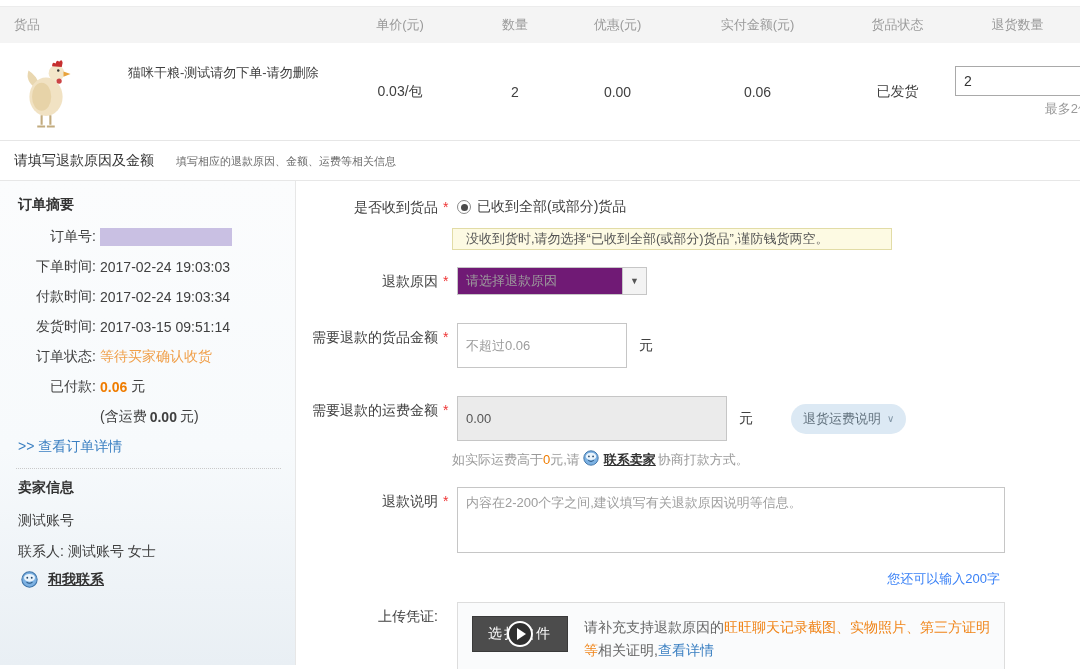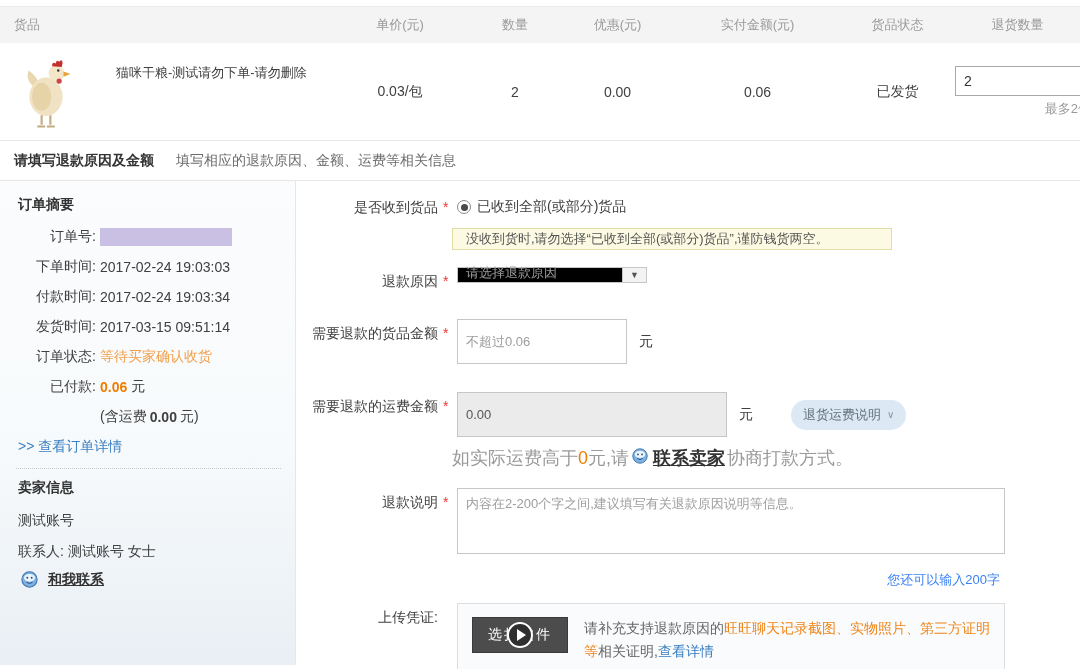--- a/index.html
+++ b/index.html
@@ -9,32 +9,32 @@
 
   
   .goods-head { margin-top:6px; background:#f4f4f4; border-top:1px solid #ececec;
     display:grid; grid-template-columns:330px 140px 90px 115px 165px 115px 1fr;
     height:37px; align-items:center; color:#9a9a9a; font-size:13px; }
   .goods-head .cell { text-align:center; }
   .goods-head .cell:first-child { text-align:left; padding-left:14px; }
   .goods-row { display:grid; grid-template-columns:330px 140px 90px 115px 165px 115px 1fr;
     height:97px; align-items:center; font-size:14px; color:#404040; }
   .goods-row .cell { text-align:center; }
-  .prod-cell { display:flex; align-items:flex-start; gap:42px; padding:10px 0 0 18px; text-align:left; }
+  .prod-cell { display:flex; align-items:flex-start; gap:54px; padding:10px 0 0 18px; text-align:left; }
   .prod-title { font-size:13px; color:#404040; padding-top:6px; }
   .qty-cell { text-align:left !important; padding-right:10px; }
   .qty-input { width:138px; height:30px; border:1px solid #a9a9a9; font-size:14px;
     padding:0 8px; color:#333; background:#fff; display:block; margin-left:auto; margin-right:4px;}
   .qty-hint { display:block; text-align:right; color:#9a9a9a; font-size:13px; margin:4px 6px 0 0; }
   .table-divider { border-bottom:1px solid #e6e6e6; }
 
   
   .section-head { padding:11px 0 10px 14px; font-size:14px; }
-  .section-title { font-weight:bold; color:#333; }
-  .section-sub { color:#6b6b6b; font-size:14px; margin-left:18px; }
+  .section-title { font-weight:normal; color:#333; }
+  .section-sub { color:#6b6b6b; font-size:11px; margin-left:18px; }
 
   
   .content { display:flex; border-top:1px solid #e7e7e7; height:485px; }
   .sidebar { width:296px; border-right:1px solid #e7e7e7; padding:13px 14px 0 16px;
     background:linear-gradient(180deg,#fbfcfd 0%,#f7fafc 55%,#e9eff4 100%); font-size:14px; }
   .sb-title { font-weight:bold; color:#333; margin:2px 0 8px 2px; }
   .srow { display:flex; align-items:center; min-height:30px; }
   .slabel { width:80px; text-align:right; flex-shrink:0; color:#404040; }
   .sval { color:#404040; margin-left:4px; white-space:nowrap; }
   .order-no-box { width:132px; height:18px; background:#c9c0e3; margin-left:4px; }
@@ -54,33 +54,33 @@
   .frow { display:flex; align-items:flex-start; margin-bottom:17px; }
   .flabel { width:142px; text-align:right; flex-shrink:0; padding-top:6px; color:#404040; }
   .req { color:#e33; margin:0 6px 0 5px; padding-top:6px; width:8px; flex-shrink:0; }
   .fctrl { display:flex; align-items:center; }
   .radio-row { padding-top:5px; display:flex; align-items:center; }
   .radio { width:14px; height:14px; border:1px solid #8a8a8a; border-radius:50%;
     display:inline-flex; align-items:center; justify-content:center; margin-right:6px; background:#fff; cursor:pointer; }
   .radio .dot { width:7px; height:7px; border-radius:50%; background:#4a4a4a; }
   .warn-box { margin:-6px 0 17px 156px; width:440px; background:#fdfae3; border:1px solid #e2dca6;
     color:#555; font-size:13px; padding:1px 13px; }
-  .select-box { width:190px; height:16px; border:1px solid #c6c6c6; background:#000000;
-    display:flex; align-items:flex-end; cursor:pointer; }
+  .select-box { width:190px; height:28px; border:1px solid #c6c6c6; background:#701a75;
+    display:flex; align-items:center; cursor:pointer; }
   .select-box .ph { flex:1; color:#9d9d9d; font-size:13px; padding-left:8px; }
   .select-arrow { width:24px; height:100%; border-left:1px solid #c6c6c6; background:#f3f3f3;
     display:flex; align-items:center; justify-content:center; color:#555; font-size:9px; }
   .txt-input { width:170px; height:45px; border:1px solid #c6c6c6; padding:0 8px; font-size:13px; color:#555; background:#fff; }
   .txt-input::placeholder { color:#9d9d9d; }
   .txt-input.disabled { background:#ebebeb; width:270px; color:#555; }
   .unit { margin-left:12px; color:#404040; }
   .freight-btn { margin-left:38px; height:30px; background:#dce9f4; border:none; border-radius:15px;
     color:#60707c; font-size:13px; padding:0 12px; cursor:pointer; display:flex; align-items:center; gap:6px; }
   .freight-btn .chev { font-size:10px; color:#8296a6; }
-  .help-line { margin:-8px 0 18px 156px; color:#9a9a9a; font-size:18px; display:flex; align-items:center; }
+  .help-line { margin:-8px 0 18px 156px; color:#9a9a9a; font-size:13px; display:flex; align-items:center; }
   .help-zero { color:#ef7c00; }
   .seller-link { color:#333; font-weight:bold; text-decoration:underline; margin:0 2px; cursor:pointer; }
   .ww-icon { display:inline-block; margin:0 3px; }
   .note-area { width:548px; height:66px; border:1px solid #c6c6c6; resize:none; font-size:13px;
     padding:6px 8px; color:#555; font-family:inherit; background:#fff; }
   .note-area::placeholder { color:#9d9d9d; }
   .remain { width:548px; text-align:right; color:#3b82f6; font-size:13px; margin:4px 0 14px 156px; }
   .upload-row { margin-bottom:0; }
   .upload-box { width:548px; border:1px solid #ddd; background:#fafbfc; padding:13px 14px;
     display:flex; gap:16px; align-items:flex-start; }

